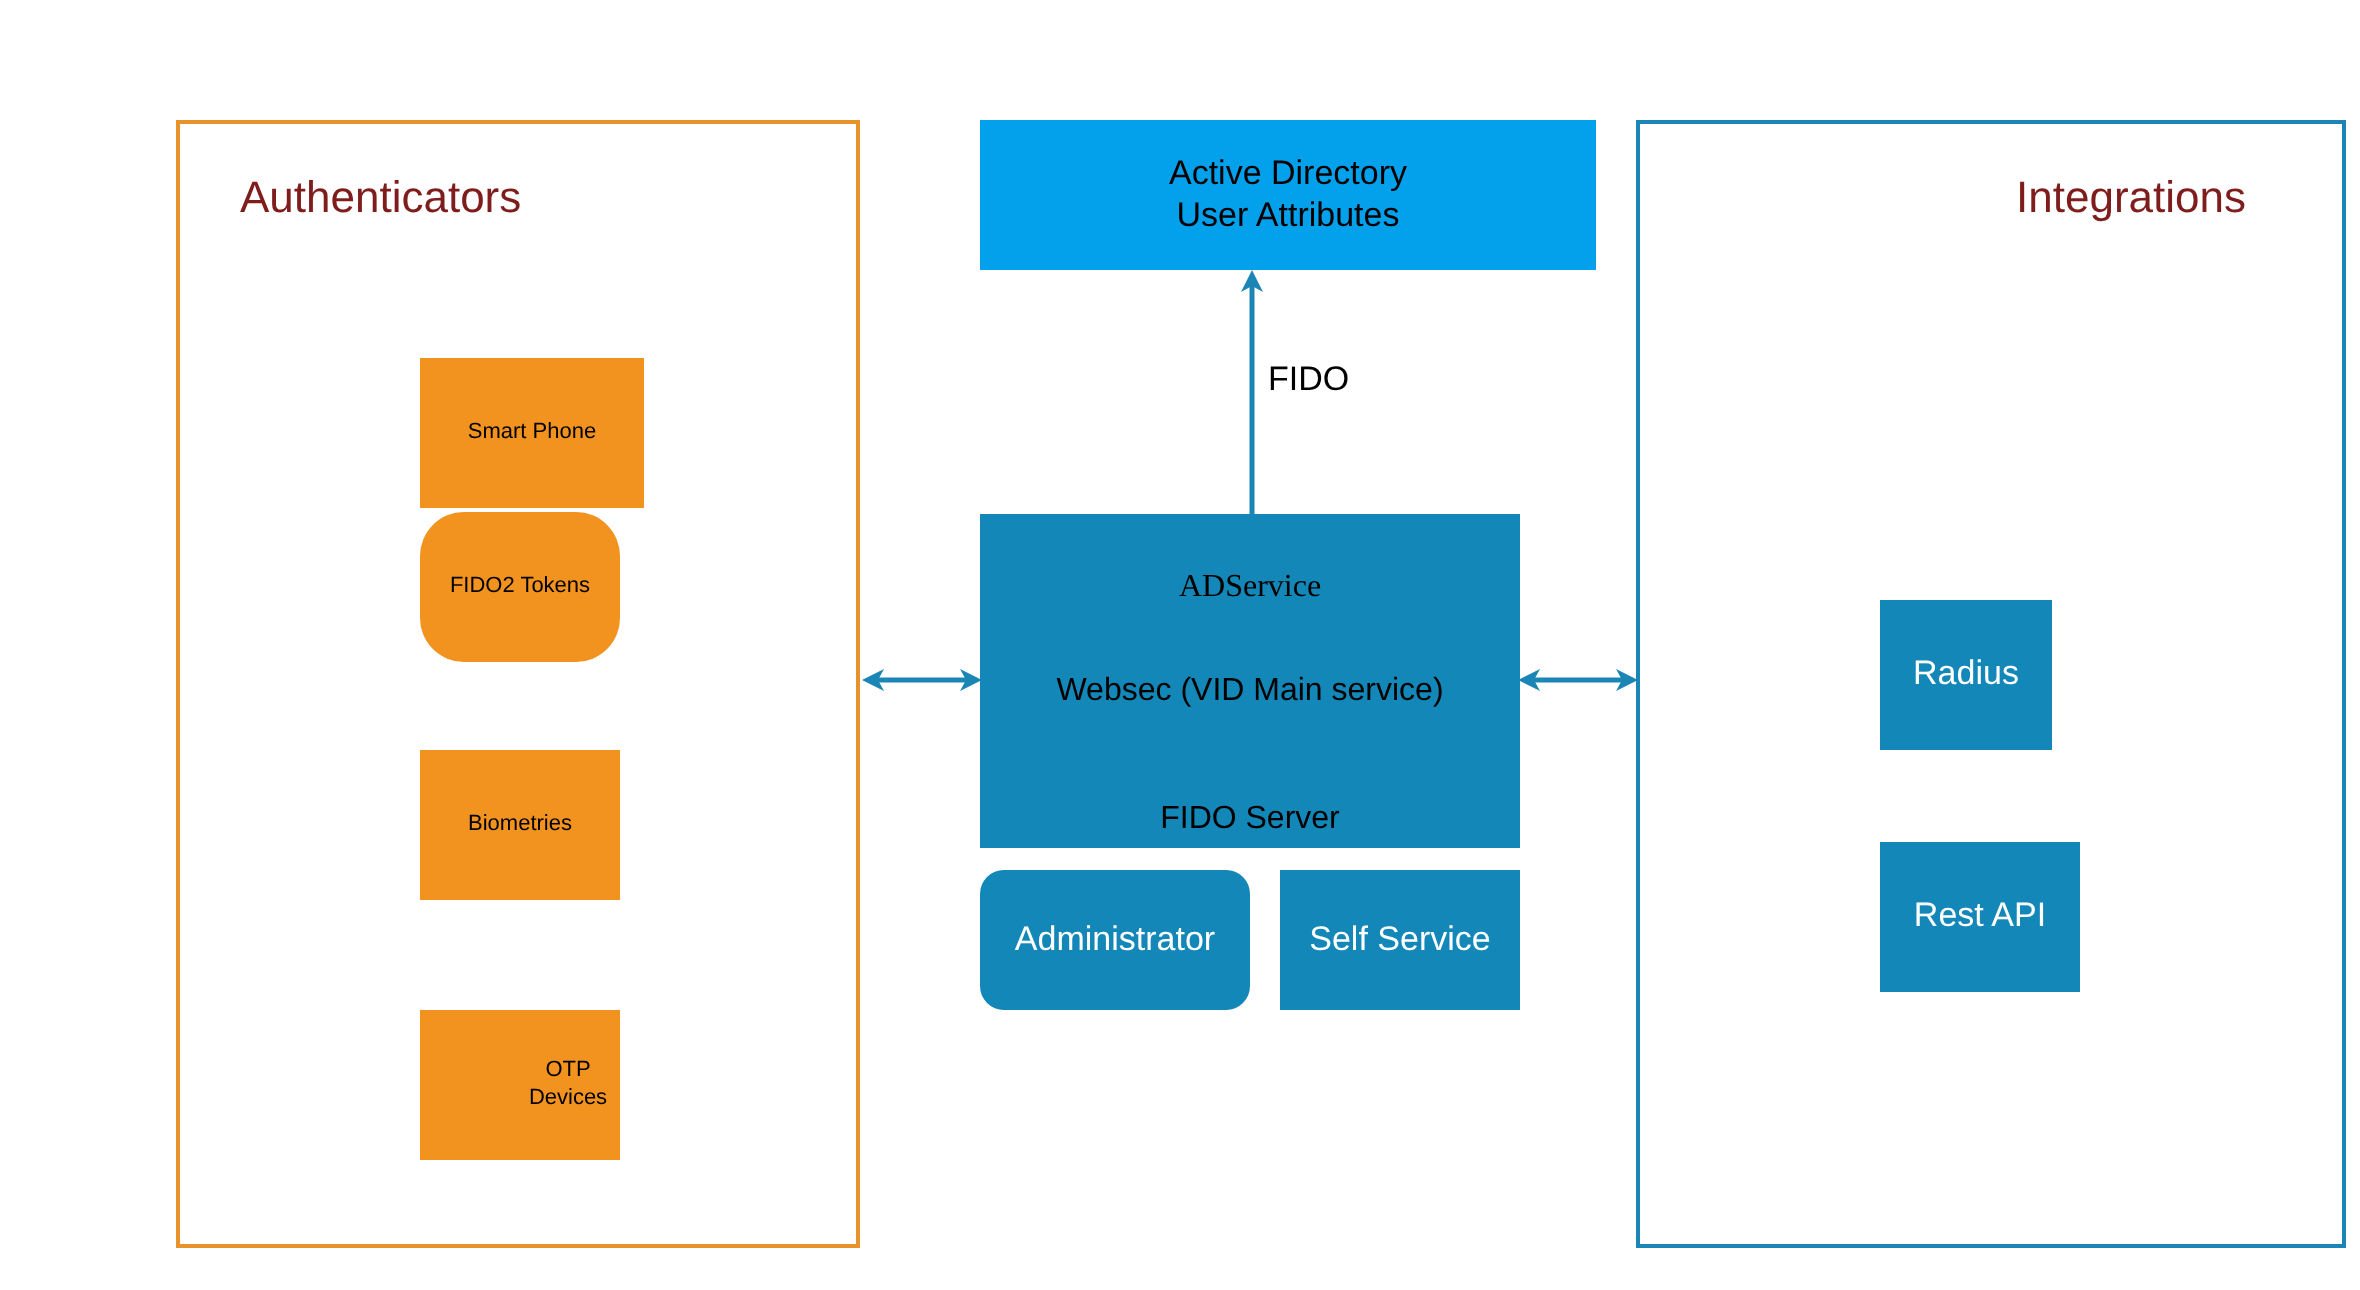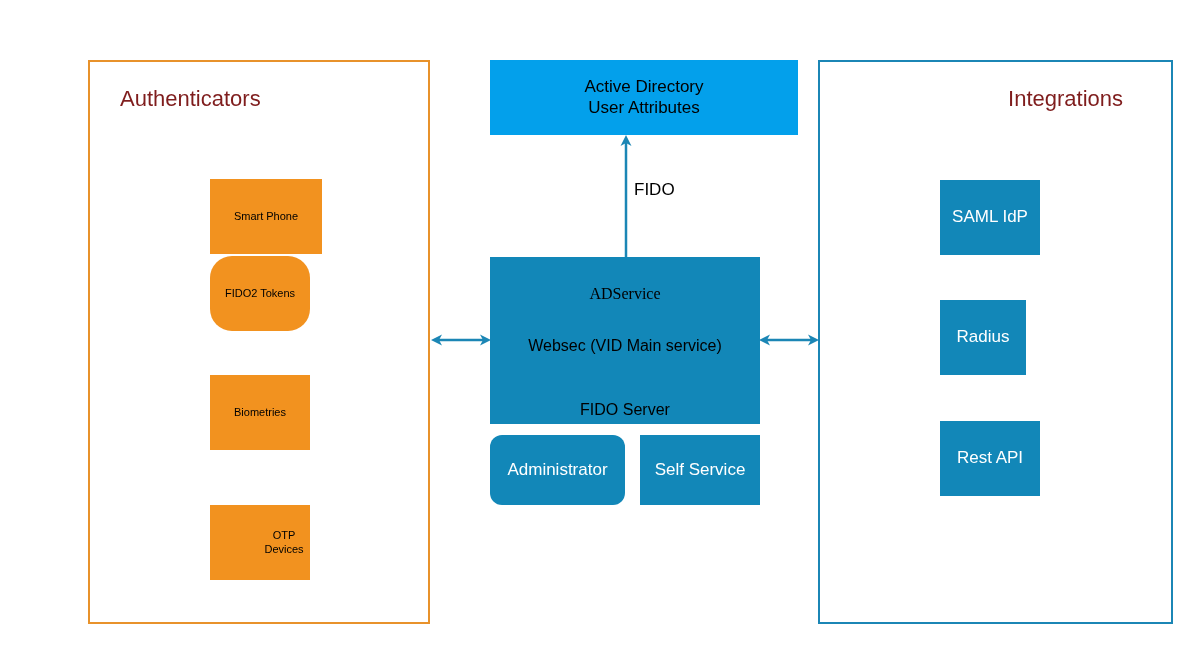--- a/index.html
+++ b/index.html
@@ -156,23 +156,20 @@
   </div>
 
   <div class="node node-blue" style="left:640px; top:435px; width:120px; height:70px;">
     <span>Self Service</span>
   </div>
 
   <div class="panel panel-integrations">
     <div class="panel-title panel-title-right">Integrations</div>
   </div>
 
-  <div class="node node-blue" style="left:940px; top:180px; width:100px; height:75px;">
-    <span>SAML IdP</span>
-  </div>
 
   <div class="node node-blue" style="left:940px; top:300px; width:86px; height:75px;">
     <span>Radius</span>
   </div>
 
   <div class="node node-blue" style="left:940px; top:421px; width:100px; height:75px;">
     <span>Rest API</span>
   </div>
 
   <svg class="connector" style="left:430px; top:328px; width:62px; height:24px;" width="62" height="24" viewBox="0 0 62 24">

